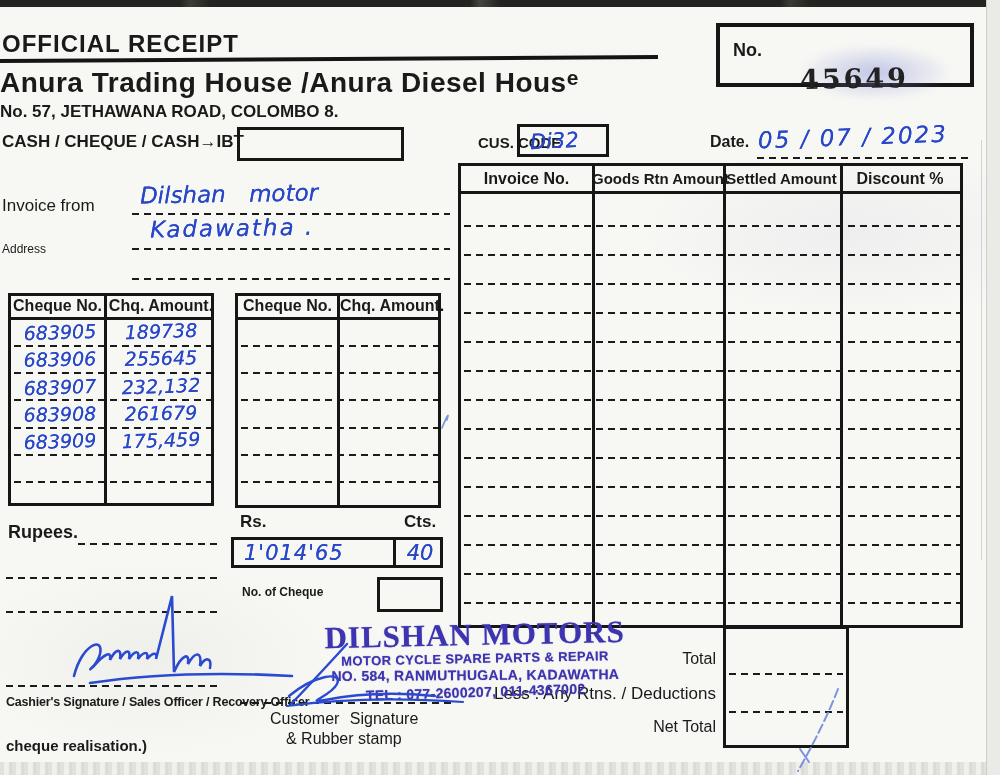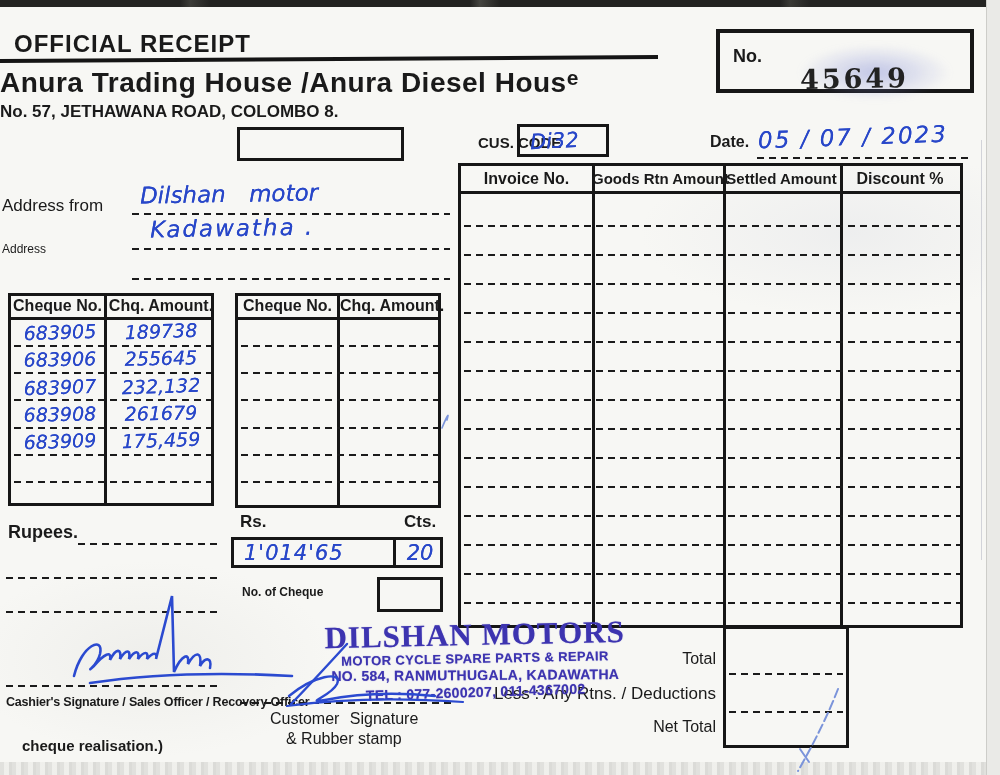--- a/index.html
+++ b/index.html
@@ -27,46 +27,47 @@
 </head>
 <body>
 
 <div class="sheet">
 
   <div class="abs topstrip"></div>
   <div class="abs botstrip"></div>
   <div class="abs rightband"></div>
   <div class="abs edgeline"></div>
 
-  <div class="abs print bold" style="left:2px;top:30px;font-size:24px;letter-spacing:1px;margin-left:12px;">OFFICIAL RECEIPT</div>
+  <div class="abs print bold" style="left:2px;top:30px;font-size:24px;letter-spacing:1px;">OFFICIAL RECEIPT</div>
   <div class="abs" style="left:0;top:57px;width:658px;height:4px;background:#151515;transform:rotate(-0.35deg);"></div>
   <div class="abs print bold" style="left:0;top:66px;font-size:28px;letter-spacing:.5px;">
     <span>Anura Trading House /Anura Diesel Hous</span><span style="font-size:21px;vertical-align:7px;">e</span>
   </div>
   <div class="abs print bold" style="left:0;top:102px;font-size:17px;">No. 57, JETHAWANA ROAD, COLOMBO 8.</div>
 
+  <div class="abs print bold" style="left:2px;top:132px;font-size:17px;">CASH / CHEQUE / CASH→IBT</div>
   <div class="box" style="left:237px;top:127px;width:167px;height:34px;"></div>
   <div class="abs print bold" style="left:447px;top:134px;font-size:15px;margin-left:31px;">CUS. CODE</div>
   <div class="box" style="left:517px;top:124px;width:92px;height:33px;">
     <span class="hw" style="position:absolute;left:10px;top:2px;font-size:21px;transform:rotate(-3deg);">Di32</span>
   </div>
 
-  <div class="box" style="left:716px;top:29px;width:258px;height:64px;border-width:4px;">
+  <div class="box" style="left:716px;top:23px;width:258px;height:64px;border-width:4px;">
     <span class="print bold" style="position:absolute;left:13px;top:13px;font-size:18px;">No.</span>
   </div>
   <div class="abs" style="left:800px;top:45px;width:150px;height:55px;border-radius:50%;filter:blur(3px);
        background:radial-gradient(ellipse at center,rgba(128,138,214,.45),rgba(128,138,214,0) 72%);"></div>
   <div class="abs" style="left:800px;top:63px;font-size:27px;font-weight:bold;letter-spacing:3px;color:#222;
        font-family:'DejaVu Serif',serif;transform:rotate(-1deg);">45649</div>
 
   <div class="abs print bold" style="left:710px;top:133px;font-size:16px;">Date.</div>
   <div class="hw abs" style="left:758px;top:124px;font-size:23px;letter-spacing:2px;transform:rotate(-2deg);">05 / 07 / 2023</div>
   <div class="dash" style="left:757px;top:157px;width:213px;"></div>
 
-  <div class="abs print" style="left:2px;top:196px;font-size:17px;">Address from</div>
+  <div class="abs print" style="left:2px;top:196px;font-size:17px;">Invoice from</div>
   <div class="dash" style="left:132px;top:213px;width:318px;"></div>
   <div class="hw abs" style="left:140px;top:181px;font-size:23px;word-spacing:16px;transform:rotate(-1deg);">Dilshan motor</div>
   <div class="abs print" style="left:2px;top:242px;font-size:12px;">Address</div>
   <div class="dash" style="left:132px;top:248px;width:318px;"></div>
   <div class="hw abs" style="left:150px;top:215px;font-size:23px;letter-spacing:2px;transform:rotate(-1deg);">Kadawatha .</div>
   <div class="dash" style="left:132px;top:278px;width:318px;"></div>
 
   <div class="box" style="left:8px;top:293px;width:206px;height:213px;">
     <div class="vline" style="left:93px;"></div>
     <div class="hline" style="top:21px;"></div>
@@ -143,41 +144,41 @@
   <div class="abs print bold" style="left:8px;top:522px;font-size:18px;">Rupees.</div>
   <div class="dash" style="left:78px;top:543px;width:142px;"></div>
   <div class="dash" style="left:6px;top:577px;width:214px;"></div>
   <div class="dash" style="left:6px;top:611px;width:214px;"></div>
 
   <div class="abs print bold" style="left:240px;top:512px;font-size:17px;">Rs.</div>
   <div class="abs print bold" style="left:404px;top:512px;font-size:17px;text-align:right;">Cts.</div>
   <div class="box" style="left:231px;top:537px;width:212px;height:31px;">
     <div class="vline" style="left:159px;"></div>
     <span class="hw" style="position:absolute;left:10px;top:1px;font-size:21px;letter-spacing:1px;">1'014'65</span>
-    <span class="hw" style="position:absolute;left:165px;top:1px;width:42px;text-align:center;font-size:21px;">20</span>
+    <span class="hw" style="position:absolute;left:165px;top:1px;width:42px;text-align:center;font-size:21px;">40</span>
   </div>
   <div class="abs print bold" style="left:242px;top:585px;font-size:12px;">No. of Cheque</div>
   <div class="box" style="left:377px;top:577px;width:66px;height:35px;"></div>
 
   <div class="abs stamp" style="left:325px;top:618px;width:300px;transform:rotate(-1.2deg);z-index:6;">
     <div style="font-family:'Liberation Serif',serif;font-weight:bold;font-size:31px;letter-spacing:1px;line-height:33px;">DILSHAN MOTORS</div>
     <div class="bold" style="font-size:13px;letter-spacing:.4px;line-height:16px;">MOTOR CYCLE SPARE PARTS &amp; REPAIR</div>
     <div class="bold" style="font-size:14px;letter-spacing:.3px;line-height:17px;transform:rotate(.8deg);">NO. 584, RANMUTHUGALA, KADAWATHA</div>
     <div class="bold" style="font-size:14px;letter-spacing:.3px;line-height:17px;transform:rotate(-.6deg);">TEL : 077-2600207, 011-4367002</div>
   </div>
 
   <svg class="abs" style="left:60px;top:588px;z-index:5;" width="240" height="100" viewBox="0 0 240 100">
     <path d="M14,88 C22,56 44,48 40,66 C37,78 24,86 34,78 C44,66 52,62 50,72 C56,60 62,60 60,71 C66,61 71,61 69,71
              C75,62 80,62 78,71 C84,63 89,63 87,71 C93,64 98,64 96,71 L112,8 L114,84 C122,66 130,64 128,76
              C136,62 142,64 140,78 C146,68 152,70 150,80" fill="none" stroke="#2b4ad0" stroke-width="2.6" stroke-linecap="round"></path>
     <path d="M30,95 C90,86 160,84 232,88" fill="none" stroke="#2b4ad0" stroke-width="2.6" stroke-linecap="round"></path>
   </svg>
   <div class="dash" style="left:6px;top:685px;width:212px;"></div>
   <div class="abs print bold" style="left:6px;top:695px;font-size:12.5px;letter-spacing:-.2px;">Cashier's Signature / Sales Officer / Recovery Officer</div>
-  <div class="abs print bold" style="left:6px;top:737px;font-size:15px;margin-left:16px;">cheque realisation.)</div>
+  <div class="abs print bold" style="left:6px;top:737px;font-size:15px;">cheque realisation.)</div>
 
   <svg class="abs" style="left:285px;top:640px;z-index:7;" width="180" height="75" viewBox="0 0 180 75">
     <path d="M62,4 C40,28 18,52 6,64" fill="none" stroke="#2b4ad0" stroke-width="2.4" stroke-linecap="round"></path>
     <path d="M4,56 C28,36 58,30 52,44 C46,56 18,64 40,60 C70,54 110,52 150,56" fill="none" stroke="#2b4ad0" stroke-width="2.4" stroke-linecap="round"></path>
     <path d="M2,66 C60,58 120,58 178,62" fill="none" stroke="#2b4ad0" stroke-width="2.2" stroke-linecap="round"></path>
   </svg>
   <div class="dash" style="left:240px;top:702px;width:215px;"></div>
   <div class="abs print" style="left:270px;top:710px;font-size:16px;word-spacing:6px;">Customer Signature</div>
   <div class="abs print" style="left:286px;top:730px;font-size:16px;">&amp; Rubber stamp</div>
 

